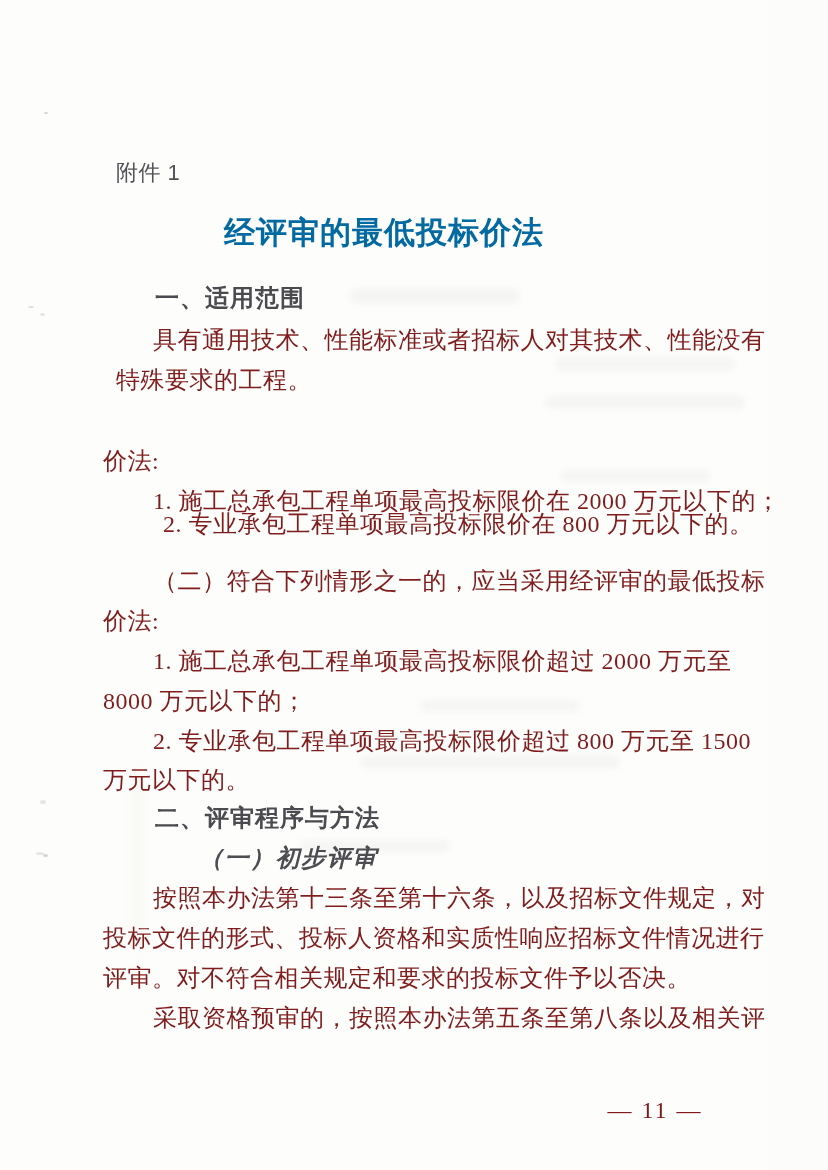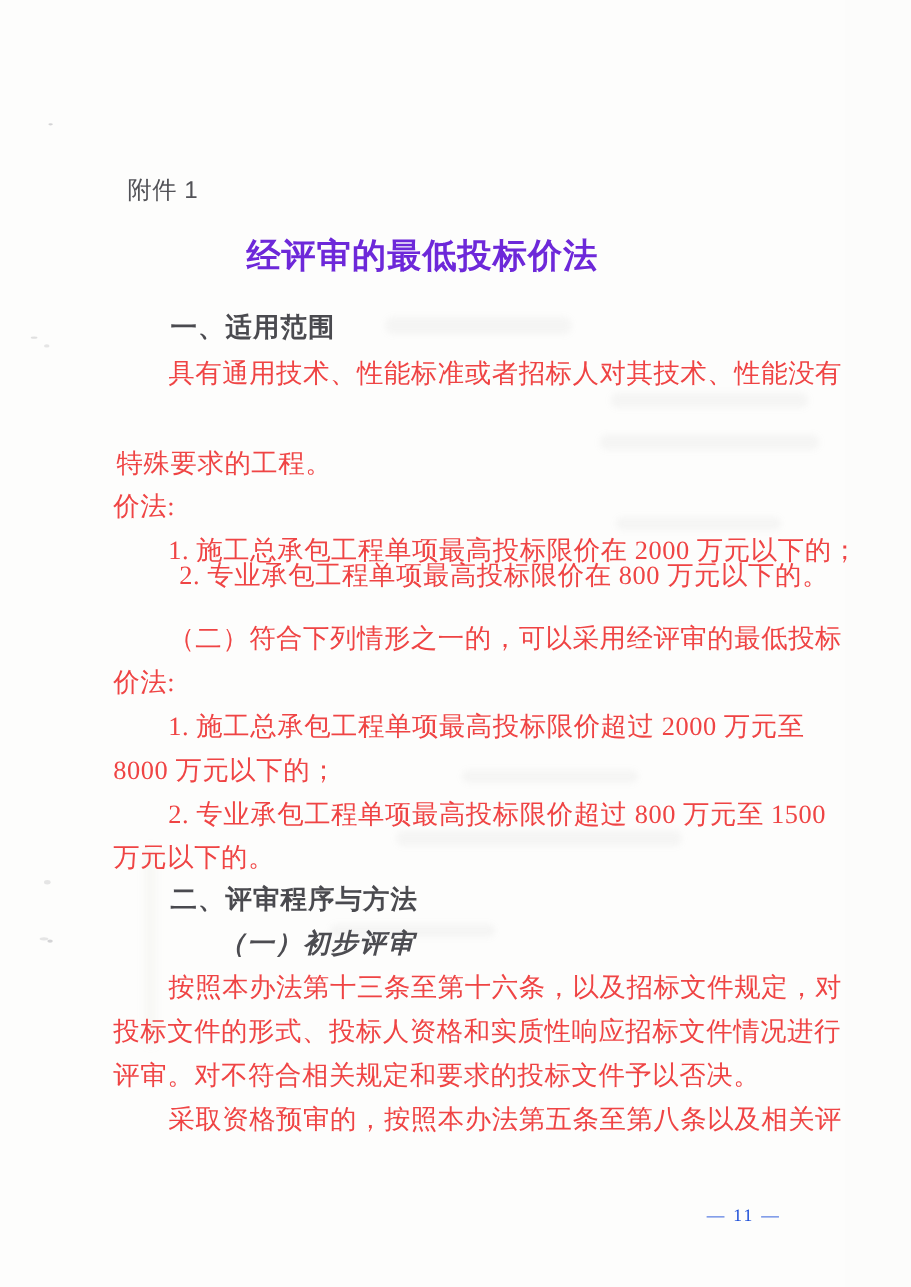--- a/index.html
+++ b/index.html
@@ -16,59 +16,59 @@
     height: 1170px;
     background: #fdfdfc;
     font-family: "Liberation Serif", "DejaVu Serif", serif;
   }
   .line {
     position: absolute;
     white-space: pre;
     font-size: 24px;
     line-height: 1;
     letter-spacing: 0.5px;
-    color: #ef4444;
+    color: #7f1d1d;
     font-family: "Liberation Serif", "DejaVu Serif", serif;
   }
   .attachment {
     font-size: 22px;
     color: #525257;
     font-family: "Liberation Sans", "DejaVu Sans", sans-serif;
   }
   .doc-title {
     left: 0;
     width: 100%;
     text-align: center;
     font-size: 31px;
     font-weight: 700;
     letter-spacing: 1px;
-    color: #6d28d9;
+    color: #0369a1;
   }
   .heading-sans {
     font-weight: 700;
     color: #4a4a4f;
     font-family: "Liberation Sans", "DejaVu Sans", sans-serif;
     letter-spacing: 1px;
   }
   .heading-kaiti {
     font-weight: 700;
     font-style: italic;
     color: #4c4c51;
     letter-spacing: 1.5px;
     margin-left: 46px;
   }
   .page-number {
     position: absolute;
     top: 1097px;
     left: 600px;
     width: 110px;
-    text-align: right;
-    font-size: 16px;
+    text-align: center;
+    font-size: 24px;
     letter-spacing: 2px;
-    color: #1d4ed8;
+    color: #7f1d1d;
     white-space: pre;
   }
   
   .smudge {
     position: absolute;
     background: rgba(140, 140, 145, 0.07);
     border-radius: 8px;
     filter: blur(3px);
   }
   .speck {
@@ -104,30 +104,30 @@
   <div class="speck" style="left:43px; top:854px; width:5px; height:3px;"></div>
 
   <div class="line attachment" style="left:116px; top:162px;">附件 1</div>
 
   <div class="line doc-title" style="top:217px;">经评审的最低投标价法</div>
 
   <div class="line heading-sans" style="left:155px; top:286px;">一、适用范围</div>
 
   <div class="line" style="left:153px; top:328px;">具有通用技术、性能标准或者招标人对其技术、性能没有</div>
 
-  <div class="line" style="left:106px; top:368px;margin-top:42px;">特殊要求的工程。</div>
+  <div class="line" style="left:116px; top:368px;">特殊要求的工程。</div>
 
 
   <div class="line" style="left:103px; top:449px;">价法:</div>
 
   <div class="line" style="left:153px; top:489px;">1. 施工总承包工程单项最高投标限价在 2000 万元以下的；</div>
 
   <div class="line" style="left:153px; top:512px;margin-left:10px;">2. 专业承包工程单项最高投标限价在 800 万元以下的。</div>
 
-  <div class="line" style="left:153px; top:569px;">（二）符合下列情形之一的，可以采用经评审的最低投标</div>
+  <div class="line" style="left:153px; top:569px;">（二）符合下列情形之一的，应当采用经评审的最低投标</div>
 
   <div class="line" style="left:103px; top:609px;">价法:</div>
 
   <div class="line" style="left:153px; top:649px;">1. 施工总承包工程单项最高投标限价超过 2000 万元至</div>
 
   <div class="line" style="left:103px; top:689px;">8000 万元以下的；</div>
 
   <div class="line" style="left:153px; top:729px;">2. 专业承包工程单项最高投标限价超过 800 万元至 1500</div>
 
   <div class="line" style="left:103px; top:768px;">万元以下的。</div>

